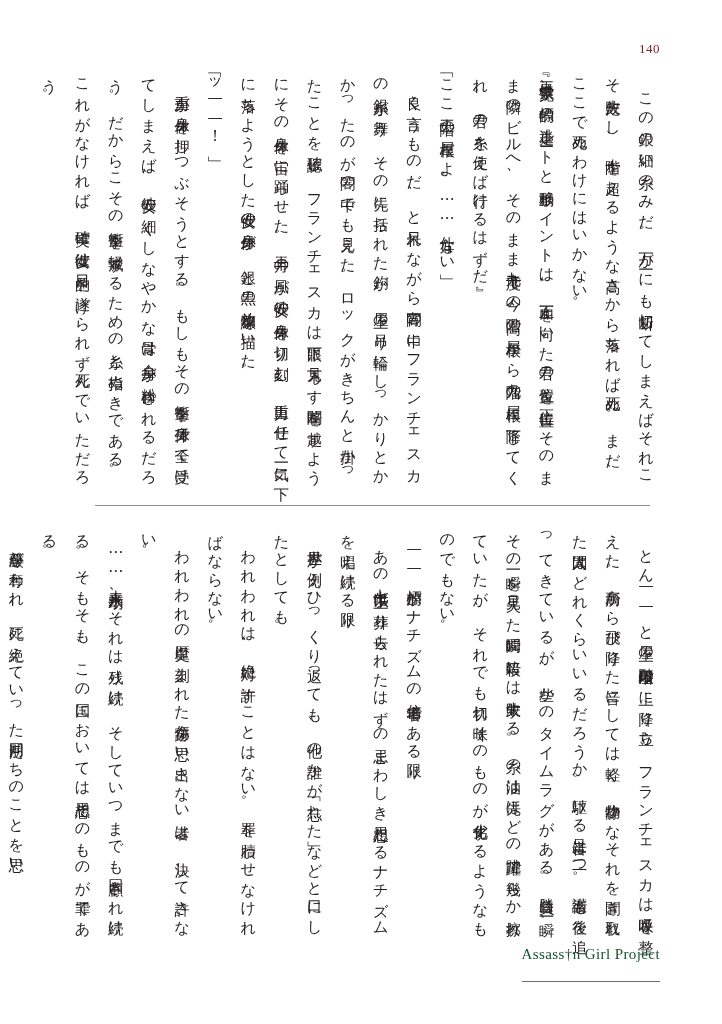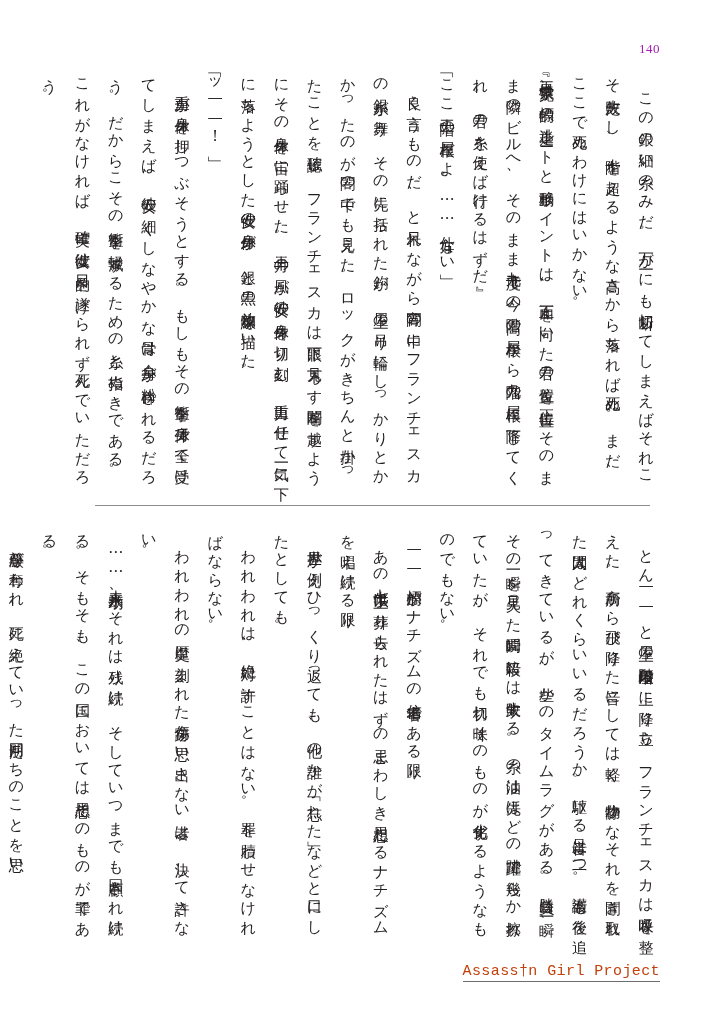--- a/index.html
+++ b/index.html
@@ -23,21 +23,21 @@
   }
 
   
   .page-number {
     position: absolute;
     top: 42px;
     right: 62px;
     font-family: "Liberation Serif", "DejaVu Serif", serif;
     font-size: 13px;
     letter-spacing: 0.5px;
-    color: #a21caf;
+    color: #7f1d1d;
     line-height: 1;
   }
 
   
   .vtext {
     position: absolute;
     writing-mode: vertical-rl;
     -webkit-writing-mode: vertical-rl;
     text-orientation: upright;
     -webkit-text-orientation: upright;
@@ -82,26 +82,26 @@
     width: 555px;
     height: 1px;
     background: #8d8d8d;
   }
 
   
   .footer {
     position: absolute;
     right: 62px;
     bottom: 42px;
-    font-family: Liberation Mono, monospace;
+    font-family: Liberation Serif, serif;
     font-size: 15px;
-    color: #c2410c;
+    color: #14532d;
     letter-spacing: 0.4px;
     border-bottom: 1px solid #6d6d6d;
-    padding-bottom: 1px;
+    padding-bottom: 18px;
     white-space: nowrap;
   }
 </style>
 </head>
 <body>
 
 <div class="page">
 
   <div class="page-number">140</div>
 

